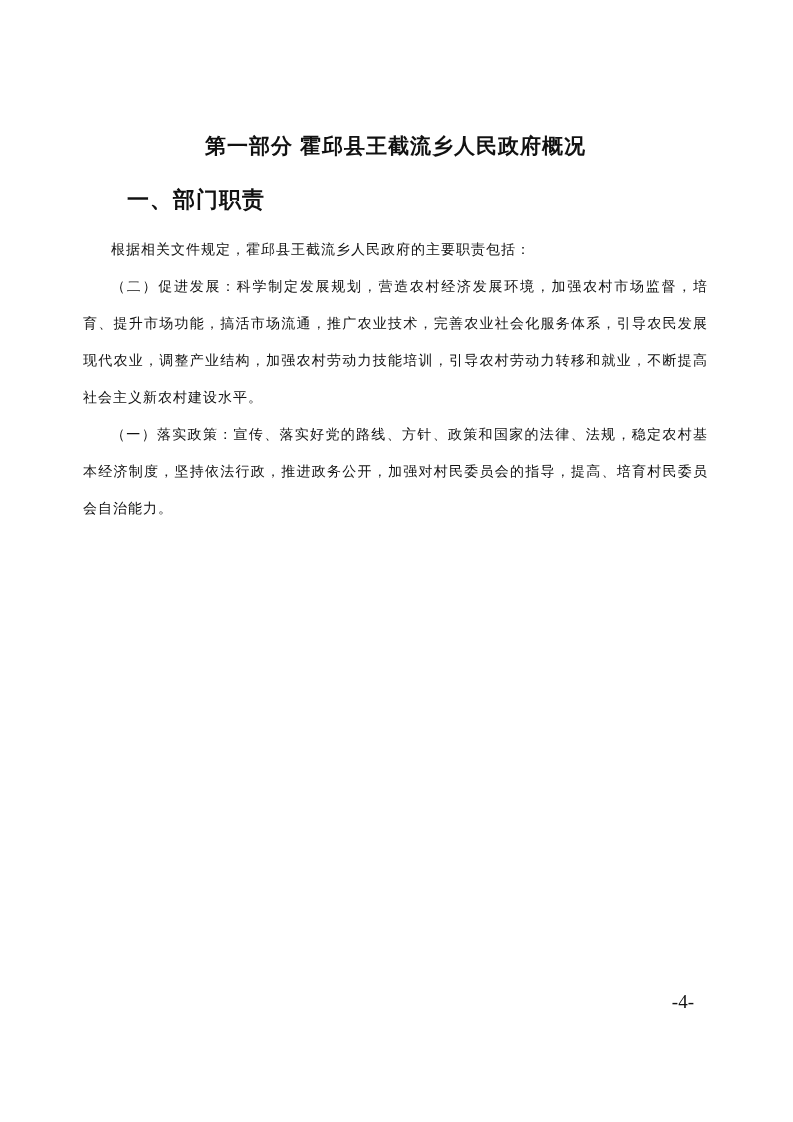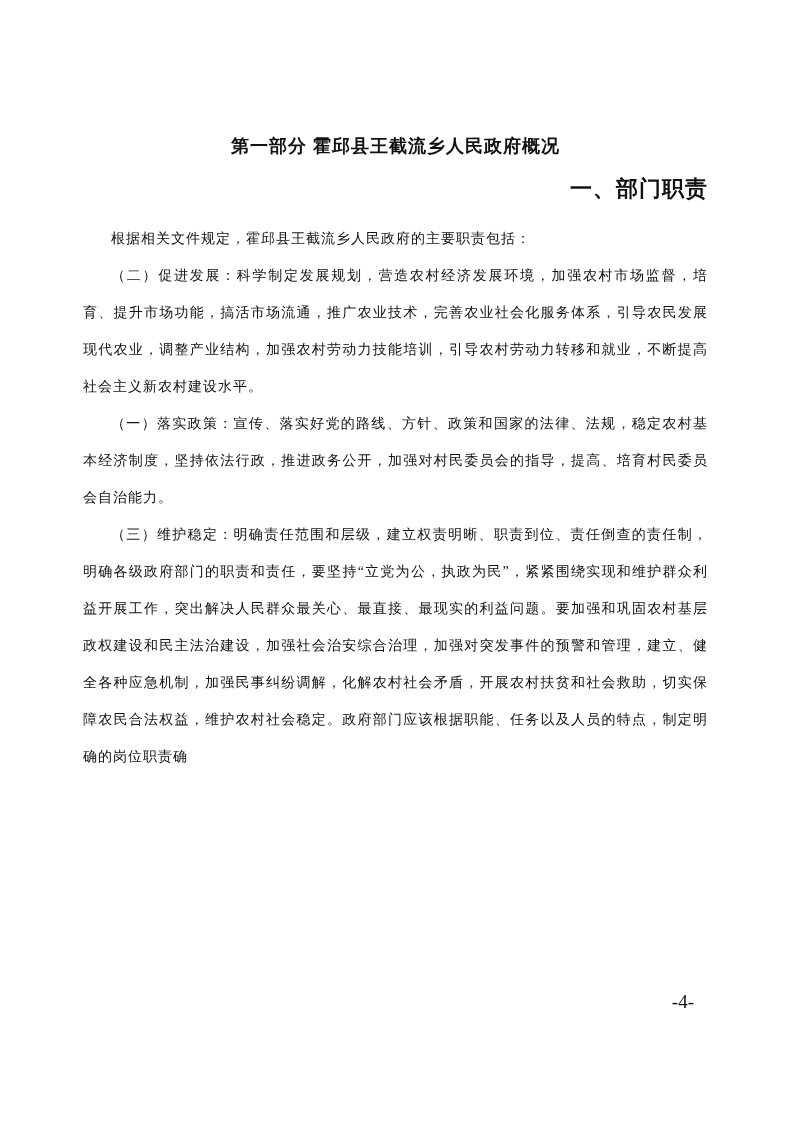--- a/index.html
+++ b/index.html
@@ -18,36 +18,35 @@
     position: absolute;
     inset: 0;
     box-sizing: border-box;
     padding: 131px 85px 0 83px;
     background: #ffffff;
   }
   .doc-title {
     text-align: center;
     font-family: "Liberation Sans", sans-serif;
     font-weight: bold;
-    font-size: 18px;
+    font-size: 21px;
     line-height: 30px;
     letter-spacing: 1px;
     color: #111111;
     white-space: nowrap;
   }
   .section-heading {
-    margin-top: 15px;
+    margin-top: 26px;
     font-family: "Liberation Sans", sans-serif;
     font-weight: bold;
     font-size: 22px;
     line-height: 26px;
     text-indent: 2em;
     letter-spacing: 1px;
     color: #111111;
-    text-align: right;
   }
   .body-text {
     margin-top: 18px;
   }
   .body-text p {
     margin: 0;
     font-family: "Liberation Serif", serif;
     font-size: 14px;
     line-height: 37px;
     letter-spacing: 1px;
@@ -71,18 +70,17 @@
 <div class="page">
 
   <div class="doc-title">第一部分 霍邱县王截流乡人民政府概况</div>
 
   <div class="section-heading">一、部门职责</div>
 
   <div class="body-text">
     <p>根据相关文件规定，霍邱县王截流乡人民政府的主要职责包括：</p>
     <p>（二）促进发展：科学制定发展规划，营造农村经济发展环境，加强农村市场监督，培育、提升市场功能，搞活市场流通，推广农业技术，完善农业社会化服务体系，引导农民发展现代农业，调整产业结构，加强农村劳动力技能培训，引导农村劳动力转移和就业，不断提高社会主义新农村建设水平。</p>
     <p>（一）落实政策：宣传、落实好党的路线、方针、政策和国家的法律、法规，稳定农村基本经济制度，坚持依法行政，推进政务公开，加强对村民委员会的指导，提高、培育村民委员会自治能力。</p>
-    <p>（三）维护稳定：明确责任范围和层级，建立权责明晰、职责到位、责任倒查的责任制，明确各级政府部门的职责和责任，要坚持“立党为公，执政为民”，紧紧围绕实现和维护群众利益开展工作，突出解决人民群众最关心、最直接、最现实的利益问题。要加强和巩固农村基层政权建设和民主法治建设，加强社会治安综合治理，加强对突发事件的预警和管理，建立、健全各种应急机制，加强民事纠纷调解，化解农村社会矛盾，开展农村扶贫和社会救助，切实保障农民合法权益，维护农村社会稳定。政府部门应该根据职能、任务以及人员的特点，制定明确的岗位职责确</p>
   </div>
 
   <div class="page-number">-4-</div>
 
 </div>
 
 </body></html>

